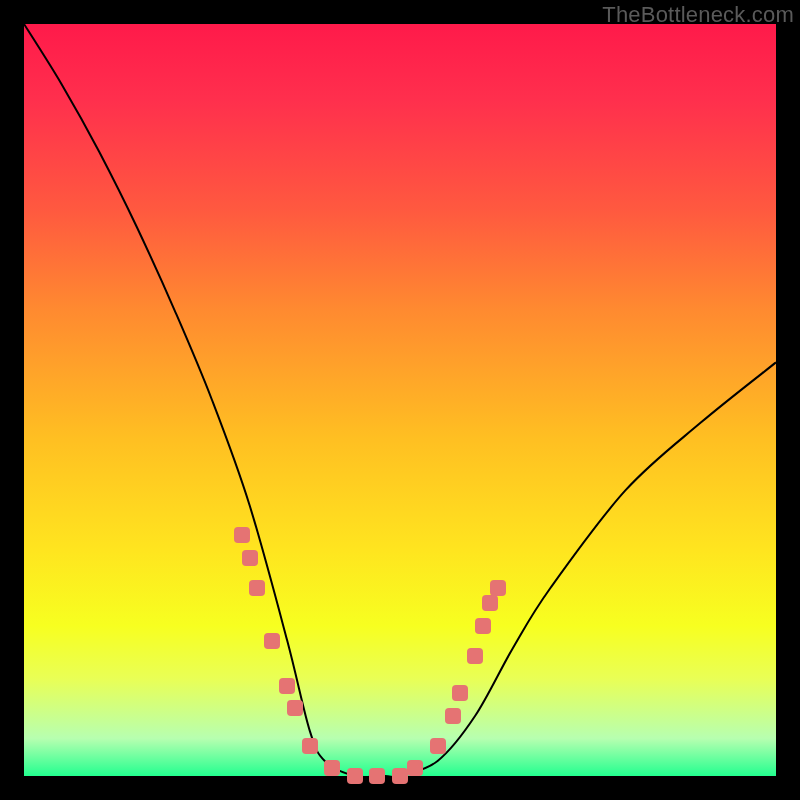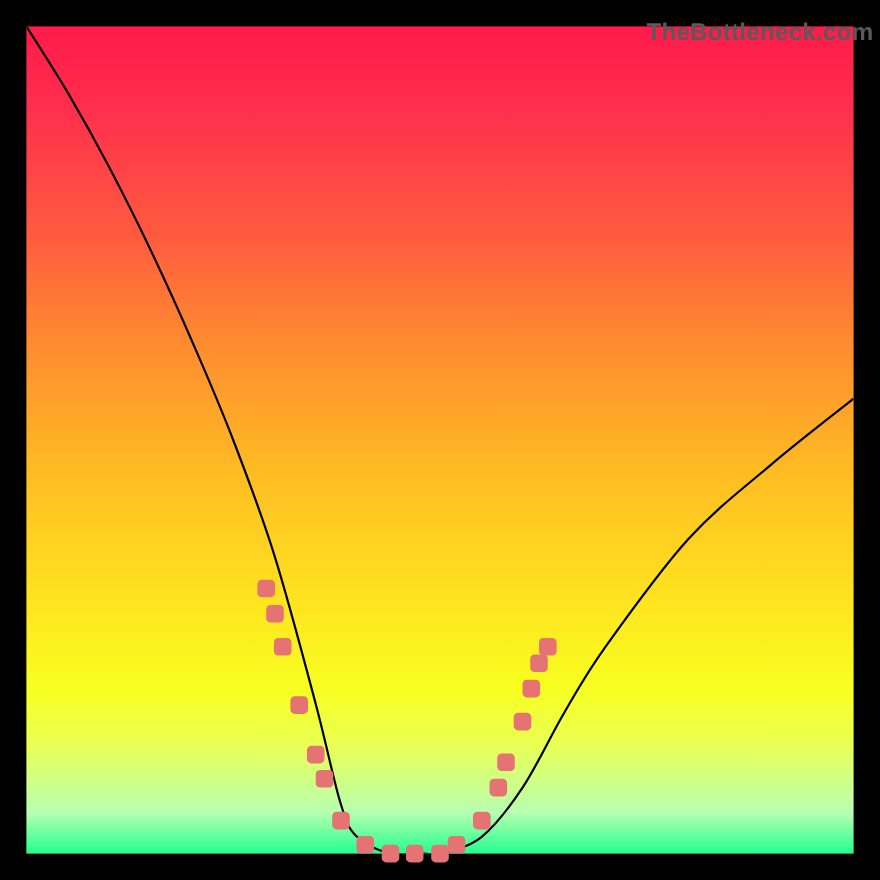--- a/index.html
+++ b/index.html
@@ -28,26 +28,26 @@
       #ffbf22 55%,
       #ffe51f 70%,
       #f7ff20 80%,
       #e9ff55 87%,
       #b7ffb0 95%,
       #23ff8f 100%
     );
   }
   .watermark {
     position: absolute;
-    top: 16px;
+    top: 2px;
     right: 6px;
     color: #5a5a5a;
     font-size: 22px;
     letter-spacing: 0.2px;
-    font-weight: 700;
+    font-weight: 400;
     text-align: center;
   }
   svg.curve {
     position: absolute;
     left: 0;
     top: 0;
     width: 752px;
     height: 752px;
   }
   .curve path {

